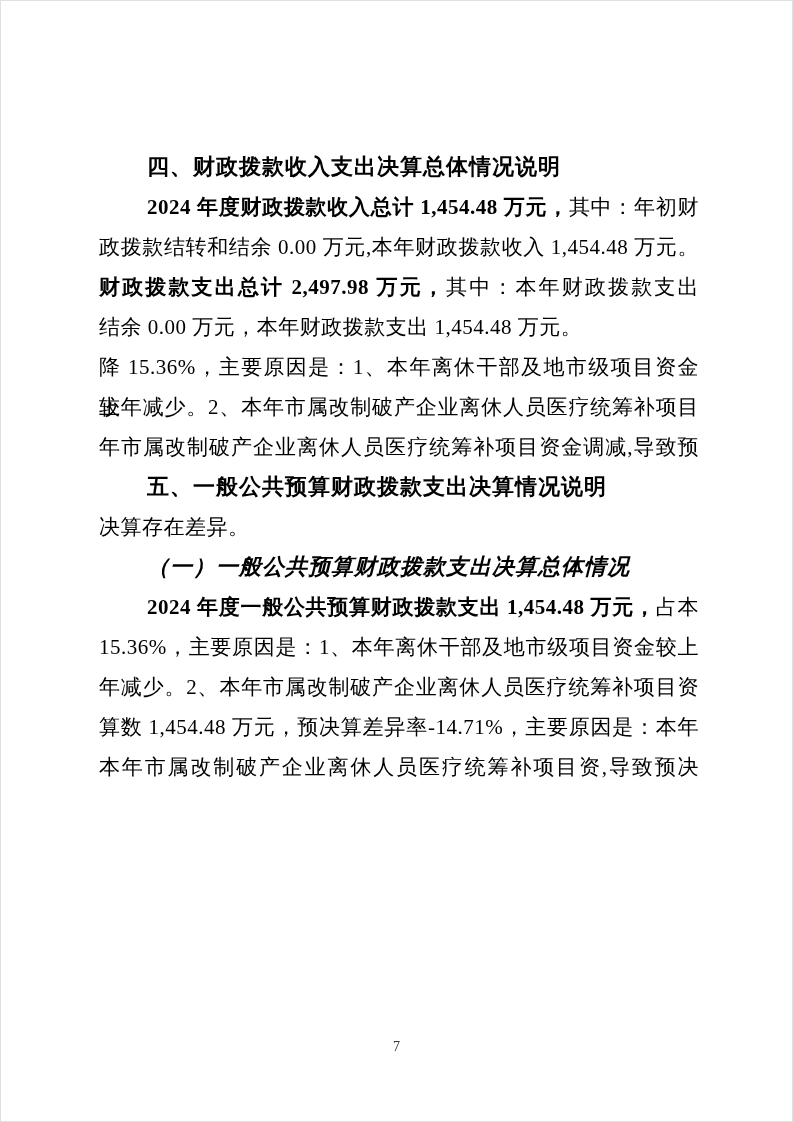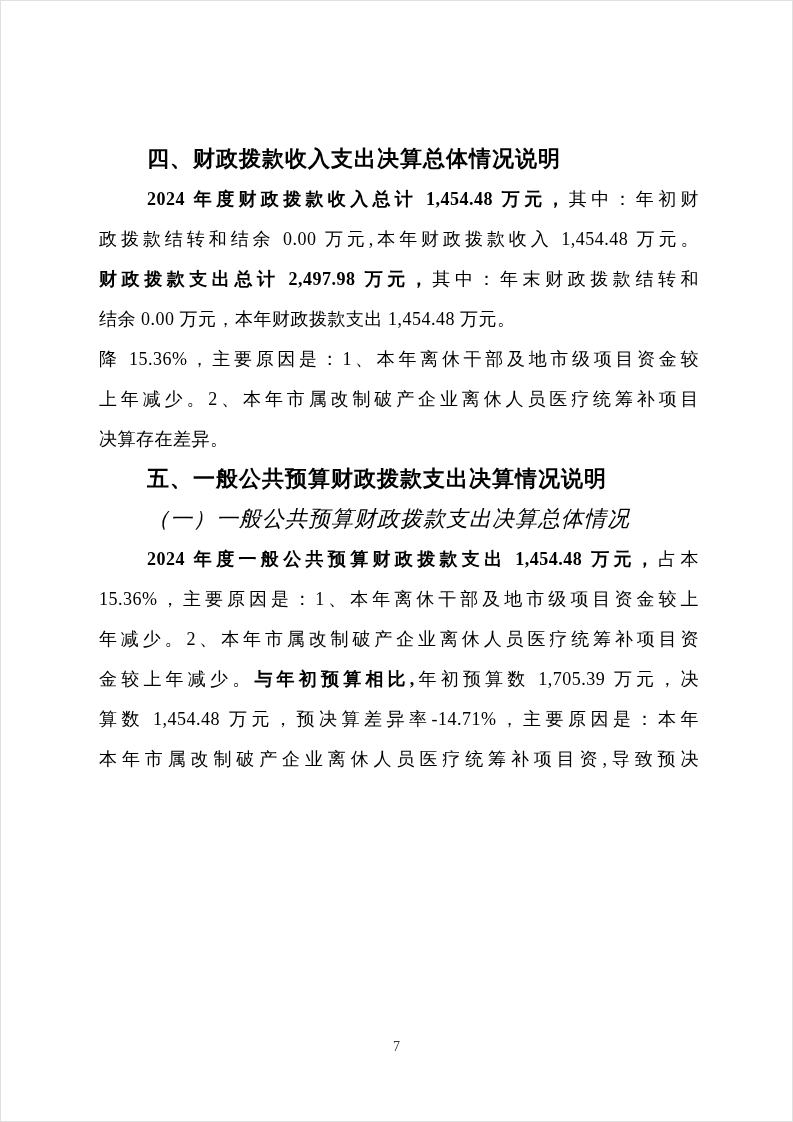--- a/index.html
+++ b/index.html
@@ -8,44 +8,44 @@
     width:793px; height:1122px;
     background:#ffffff;
     border:1px solid #e0e0e0;
     box-sizing:border-box;
     font-family:"Liberation Serif","DejaVu Serif",serif;
     color:#000000;
     overflow:hidden;
   }
   .textblock {
     position:absolute;
-    left:98px; top:138px;
+    left:98px; top:146px;
     width:600px;
   }
   .line {
     height:40px;
     line-height:40px;
-    font-size:18px;
+    font-size:21px;
     letter-spacing:0.5px;
     text-align:left;
   }
   .justify {
     text-align:justify;
     text-align-last:justify;
     text-justify:inter-character;
   }
   .indent { text-indent:48px; }
   .h1 {
     font-family:"Liberation Sans","DejaVu Sans",sans-serif;
     font-weight:bold;
     font-size:22px;
     letter-spacing:1px;
   }
   .h2 {
-    font-weight:normal;
+    font-weight:bold;
     font-style:italic;
     font-size:22px;
     letter-spacing:1px;
   }
   .b { font-weight:bold; }
   .pagenum {
     position:absolute;
     left:0; right:0;
     top:1038px;
     text-align:center;
@@ -66,67 +66,67 @@
 
     <div class="line justify indent">
       <span class="b">2024 年度财政拨款收入总计 1,454.48 万元，</span><span>其中：年初财</span>
     </div>
 
     <div class="line justify">
       <span>政拨款结转和结余 0.00 万元,本年财政拨款收入 1,454.48 万元。</span>
     </div>
 
     <div class="line justify">
-      <span class="b">财政拨款支出总计 2,497.98 万元，</span><span>其中：年末财政拨款结转和</span>
+      <span class="b">财政拨款支出总计 2,497.98 万元，</span><span>其中：本年财政拨款支出</span>
     </div>
 
     <div class="line">
       <span>结余 0.00 万元，本年财政拨款支出 1,454.48 万元。</span>
     </div>
 
 
     <div class="line justify">
       <span>降 15.36%，主要原因是：1、本年离休干部及地市级项目资金较</span>
     </div>
 
     <div class="line justify">
       <span>上年减少。2、本年市属改制破产企业离休人员医疗统筹补项目</span>
     </div>
 
 
 
-
-    <div class="line">
-      <span>决算存在差异。</span>
+    <div class="line justify">
+      <span>年市属改制破产企业离休人员医疗统筹补项目资金调减,导致预</span>
     </div>
 
     <div class="line h1 indent">
       <span>五、一般公共预算财政拨款支出决算情况说明</span>
+    </div>
+
+    <div class="line">
+      <span>决算存在差异。</span>
     </div>
 
     <div class="line h2 indent">
       <span>（一）一般公共预算财政拨款支出决算总体情况</span>
     </div>
 
     <div class="line justify indent">
       <span class="b">2024 年度一般公共预算财政拨款支出 1,454.48 万元，</span><span>占本</span>
     </div>
 
 
     <div class="line justify">
       <span>15.36%，主要原因是：1、本年离休干部及地市级项目资金较上</span>
     </div>
 
     <div class="line justify">
       <span>年减少。2、本年市属改制破产企业离休人员医疗统筹补项目资</span>
     </div>
 
-    <div class="line justify">
-      <span>金较上年减少。</span><span class="b">与年初预算相比,</span><span>年初预算数 1,705.39 万元，决</span>
-    </div>
 
     <div class="line justify">
       <span>算数 1,454.48 万元，预决算差异率-14.71%，主要原因是：本年</span>
     </div>
 
     <div class="line justify">
       <span>本年市属改制破产企业离休人员医疗统筹补项目资,导致预决</span>
     </div>
 
   </div>

